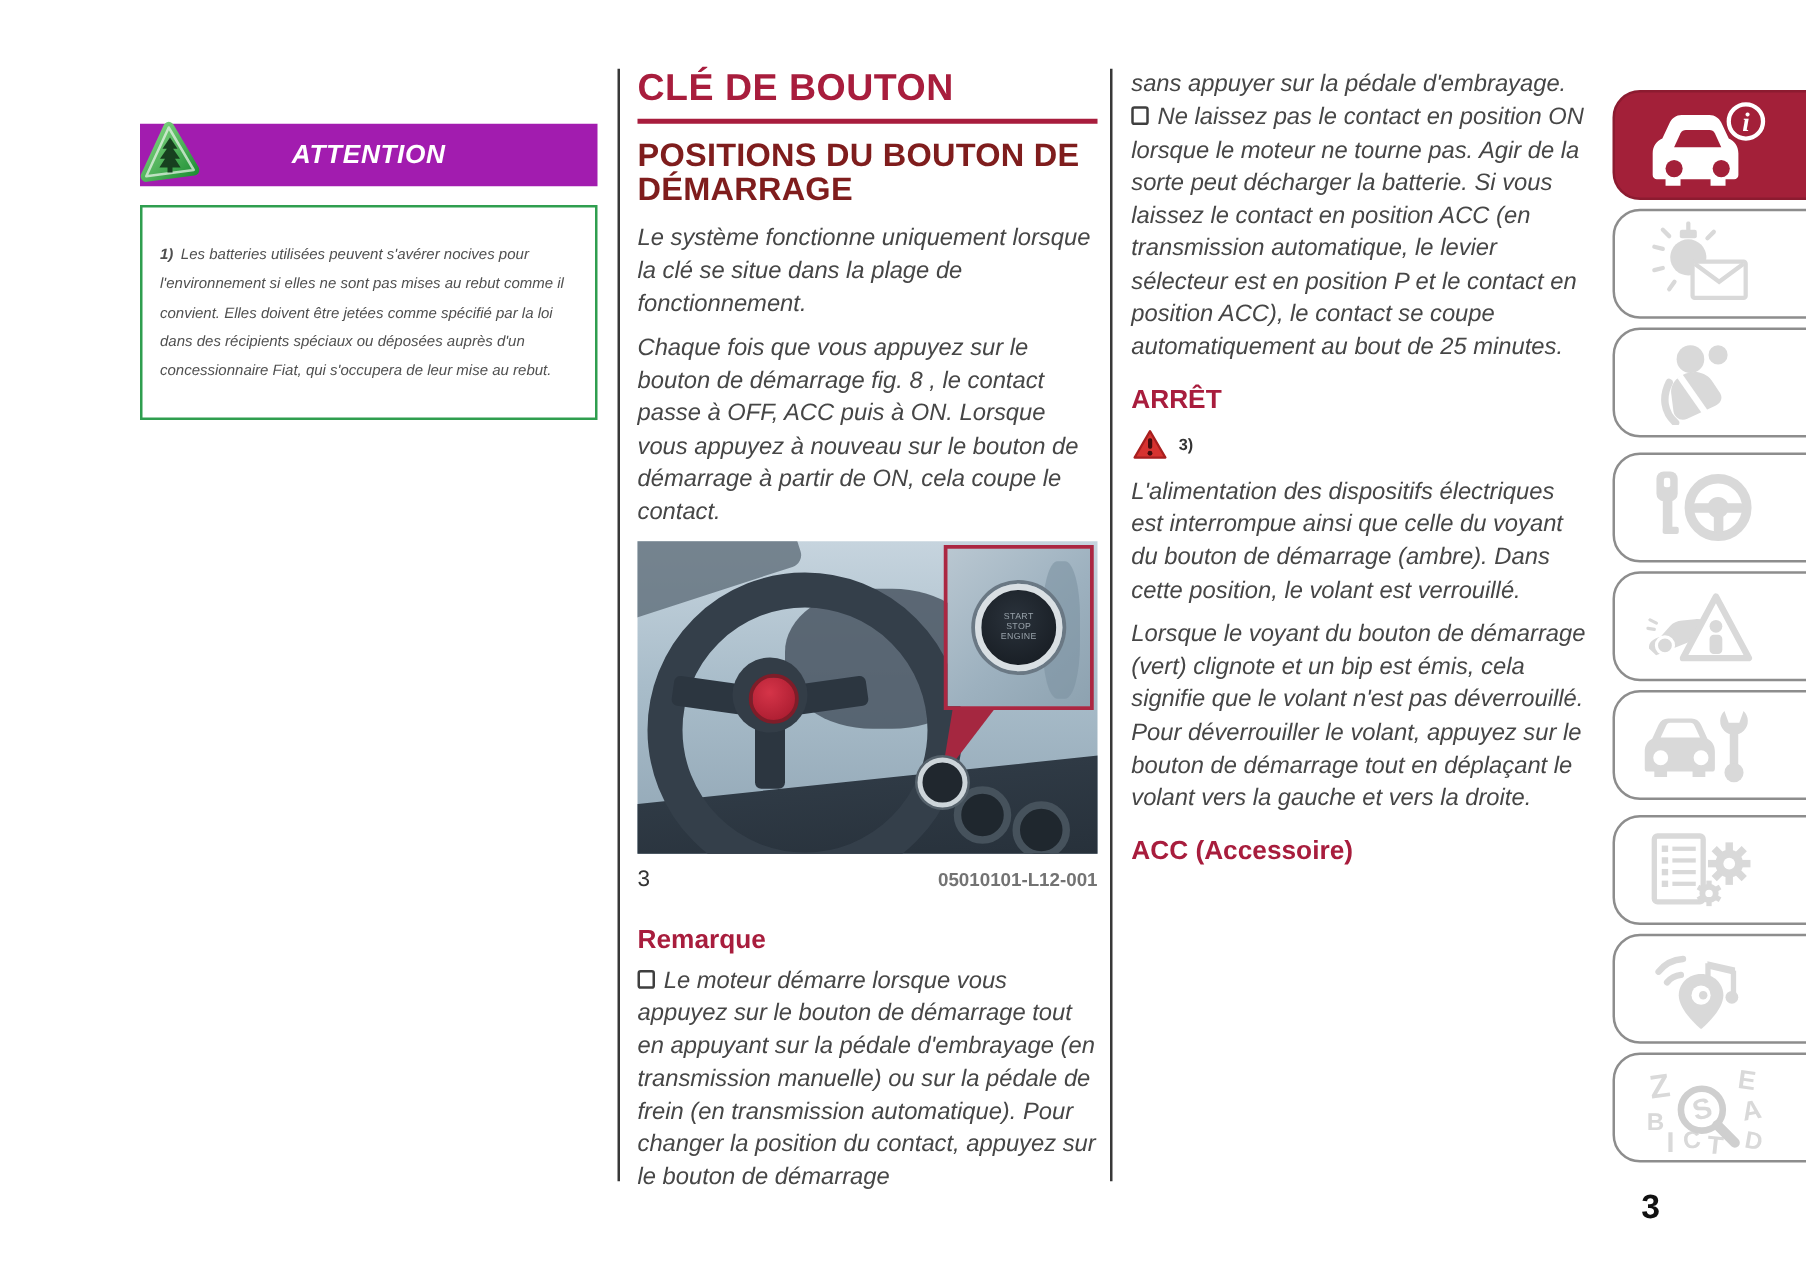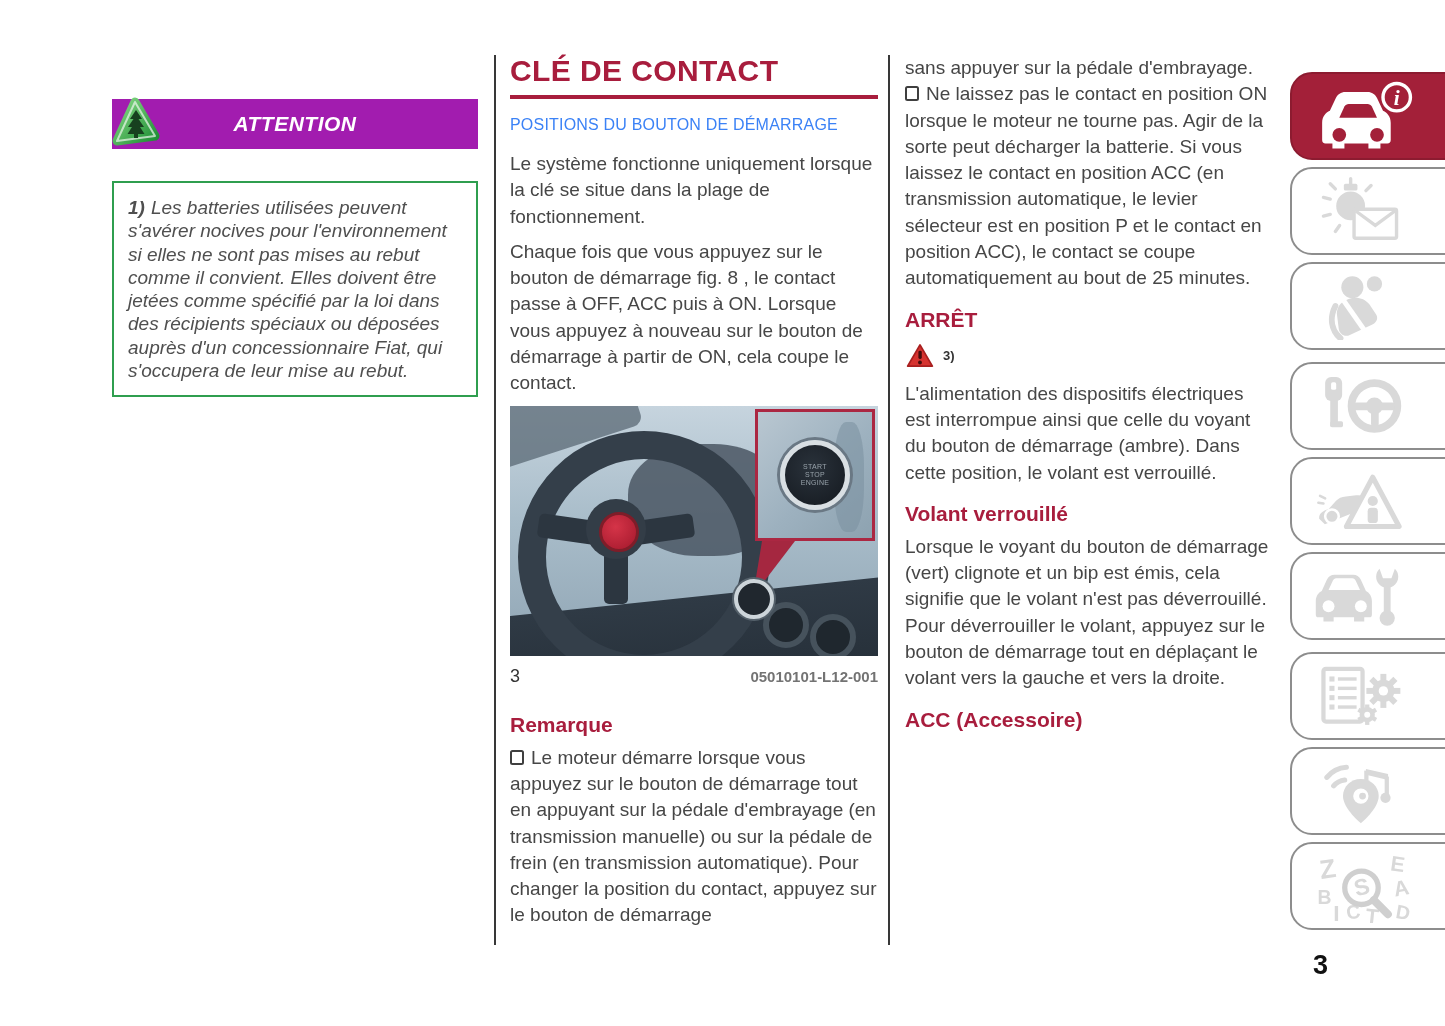--- a/index.html
+++ b/index.html
@@ -7,30 +7,30 @@
     width:1445px;height:1026px;position:relative;overflow:hidden;
     background:#ffffff;font-family:"Liberation Sans",sans-serif;color:#464646;
   }
   .vrule{position:absolute;top:55px;height:890px;width:2px;background:#383838;}
   
   #col-left{position:absolute;left:112px;top:55px;width:366px;}
   .att-bar{position:relative;margin-top:44px;height:50px;background:#a21caf;
     display:flex;align-items:center;justify-content:center;}
   .att-title{color:#ffffff;font-weight:bold;font-style:italic;font-size:21px;letter-spacing:.5px;}
   .att-icon{position:absolute;left:-4px;top:-4px;}
-  .note-box{margin-top:32px;border:2px solid #2f9e4f;padding:13px 14px;
-    font-style:italic;font-size:19px;line-height:23.3px;color:#4f4f4f;}
+  .note-box{margin-top:15px;border:2px solid #2f9e4f;padding:26px 14px;
+    font-style:italic;font-size:12px;line-height:23.3px;color:#4f4f4f;}
   .note-ref{font-weight:bold;margin-right:6px;}
   
   #col-mid{position:absolute;left:510px;top:55px;width:368px;}
   #col-right{position:absolute;left:905px;top:55px;width:368px;}
   h1.title{margin:0 0 12px 0;font-size:30px;line-height:32px;font-weight:bold;color:#a81d3d;
     letter-spacing:.4px;border-bottom:4px solid #a81d3d;padding-bottom:8px;}
-  h2.subtitle{margin:0 0 13px 0;font-size:16px;line-height:27px;font-weight:normal;color:#3b82f6;letter-spacing:.2px;}
-  p.body{margin:0 0 9px 0;font-size:19px;line-height:26.3px;}
+  h2.subtitle{margin:0 0 13px 0;font-size:26px;line-height:27px;font-weight:bold;color:#7f1d1d;letter-spacing:.2px;}
+  p.body{margin:0 0 9px 0;font-size:19px;line-height:26.3px;font-style:italic;}
   h3.red{margin:16px 0 8px 0;font-size:21px;line-height:24px;font-weight:bold;color:#a81d3d;}
   .sq{display:inline-block;width:10px;height:11px;border:2.5px solid #3f3f3f;border-radius:2.5px;
     margin-right:7px;vertical-align:-1px;}
   .warn-row{display:flex;align-items:center;gap:8px;margin:10px 0 12px 0;}
   .warn-ref{font-size:13px;font-weight:bold;color:#333;}
   
   .photo{position:relative;width:368px;height:250px;margin-top:7px;overflow:hidden;
     background:linear-gradient(180deg,#c6d4de 0%,#a9bdca 45%,#90a5b4 100%);}
   .ph-pillar{position:absolute;left:-34px;top:-30px;width:160px;height:74px;background:#5a6874;
     transform:rotate(-18deg);opacity:.75;border-radius:10px;}
@@ -91,21 +91,21 @@
       </g>
     </svg>
     <span class="att-title">ATTENTION</span>
   </div>
   <div class="note-box">
     <span class="note-ref">1)</span><span>Les batteries utilisées peuvent s'avérer nocives pour l'environnement si elles ne sont pas mises au rebut comme il convient. Elles doivent être jetées comme spécifié par la loi dans des récipients spéciaux ou déposées auprès d'un concessionnaire Fiat, qui s'occupera de leur mise au rebut.</span>
   </div>
 </section>
 
 <section id="col-mid">
-  <h1 class="title">CLÉ DE CONTACT</h1>
+  <h1 class="title">CLÉ DE BOUTON</h1>
   <h2 class="subtitle">POSITIONS DU BOUTON DE DÉMARRAGE</h2>
   <p class="body">Le système fonctionne uniquement lorsque la clé se situe dans la plage de fonctionnement.</p>
   <p class="body">Chaque fois que vous appuyez sur le bouton de démarrage fig. 8 , le contact passe à OFF, ACC puis à ON. Lorsque vous appuyez à nouveau sur le bouton de démarrage à partir de ON, cela coupe le contact.</p>
 
   <div class="photo">
     <div class="ph-pillar"></div>
     <div class="ph-cluster"></div>
     <div class="ph-dash"></div>
     <div class="ph-vent" style="left:253px;top:196px;"></div>
     <div class="ph-vent" style="left:300px;top:208px;"></div>
@@ -143,21 +143,20 @@
   <div class="warn-row">
     <svg width="30" height="27" viewBox="0 0 34 30">
       <path d="M17 3 L31 27 H3 Z" fill="#d63330" stroke="#a81f1f" stroke-width="2" stroke-linejoin="round"></path>
       <rect x="15.2" y="9.5" width="3.8" height="9.5" rx="1.6" fill="#420d0d"></rect>
       <circle cx="17" cy="23" r="2.2" fill="#420d0d"></circle>
     </svg>
     <span class="warn-ref">3)</span>
   </div>
   <p class="body">L'alimentation des dispositifs électriques est interrompue ainsi que celle du voyant du bouton de démarrage (ambre). Dans cette position, le volant est verrouillé.</p>
 
-  <h3 class="red">Volant verrouillé</h3>
   <p class="body">Lorsque le voyant du bouton de démarrage (vert) clignote et un bip est émis, cela signifie que le volant n'est pas déverrouillé. Pour déverrouiller le volant, appuyez sur le bouton de démarrage tout en déplaçant le volant vers la gauche et vers la droite.</p>
 
   <h3 class="red">ACC (Accessoire)</h3>
 </section>
 
 <div class="tile active" style="top:72px;">
   <svg width="106" height="72" viewBox="0 0 120 84">
     <path fill="#ffffff" d="M22 80 v-6 h-8 a4 4 0 0 1 -4 -4 V50 c0-7 4-12 9-14 l7-15 c2-4 6-7 11-7 h26 c5 0 9 3 11 7 l7 15 c5 2 9 7 9 14 v20 a4 4 0 0 1 -4 4 h-8 v6 h-14 v-6 H36 v6 z"></path>
     <path fill="#a32039" d="M30 44 l6-13 c1-2 3-3 5-3 h22 c2 0 4 1 5 3 l6 13 z"></path>
     <circle cx="30" cy="64" r="8" fill="#a32039"></circle>

